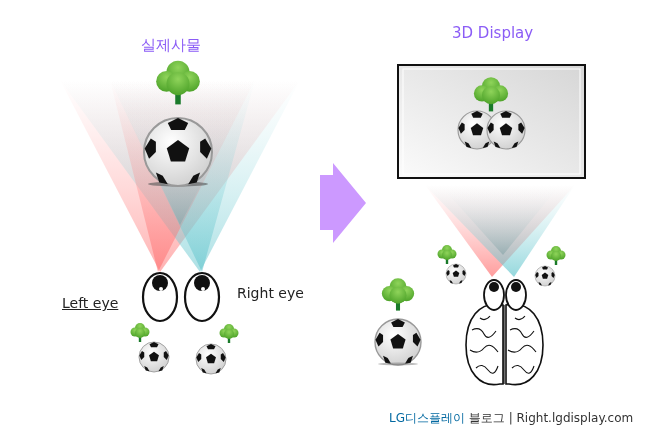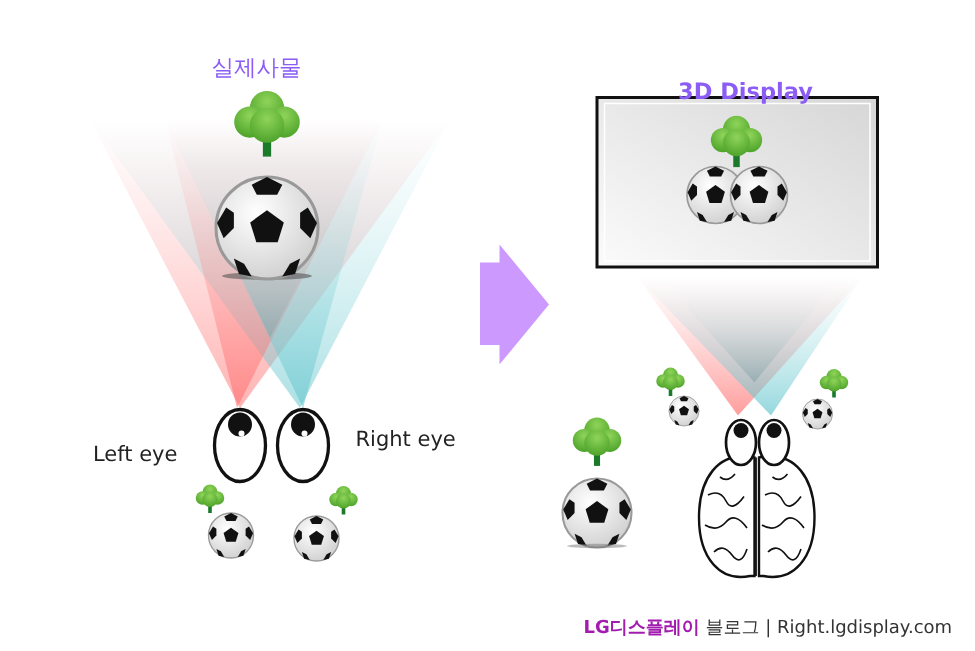--- a/index.html
+++ b/index.html
@@ -1,21 +1,21 @@
 <!DOCTYPE html>
 <html><head>
 <meta charset="utf-8">
 <style>
   html, body { margin: 0; padding: 0; background: #ffffff; }
   body { width: 650px; height: 434px; position: relative; overflow: hidden; font-family: "DejaVu Sans", sans-serif; }
   .abs { position: absolute; }
   .title { font-size: 15px; color: #8b5cf6; white-space: nowrap; }
   .eye-label { font-size: 14px; color: #222; white-space: nowrap; }
   .footer { font-size: 12px; color: #333; white-space: nowrap; }
-  .footer b { font-weight: bold; color: #a21caf; }
+  .footer b { font-weight: normal; color: #0369a1; }
   svg { position: absolute; left: 0; top: 0; }
 </style>
 </head>
 <body>
 
 <svg width="650" height="434" viewBox="0 0 650 434">
   <defs>
     <linearGradient id="redBeam" x1="0" y1="1" x2="0" y2="0">
       <stop offset="0" stop-color="#ff6b6b" stop-opacity="0.95"></stop>
       <stop offset="1" stop-color="#ff9a9a" stop-opacity="0"></stop>
@@ -160,22 +160,22 @@
     <path d="M472,330 q8,-4 12,4 t12,-3 M470,350 q8,5 14,-2 t14,4 M476,368 q6,-6 12,2 t10,-4 M480,318 q5,4 10,-2" stroke="#111" stroke-width="1.1" fill="none"></path>
     <path d="M510,330 q8,-4 12,4 t12,-3 M508,350 q8,5 14,-2 t14,4 M512,368 q6,-6 12,2 t10,-4 M515,318 q5,4 10,-2" stroke="#111" stroke-width="1.1" fill="none"></path>
     <ellipse cx="494" cy="295" rx="10" ry="15" fill="#fff" stroke="#111" stroke-width="1.8"></ellipse>
     <circle cx="494" cy="287" r="5" fill="#111"></circle>
     <ellipse cx="516" cy="295" rx="10" ry="15" fill="#fff" stroke="#111" stroke-width="1.8"></ellipse>
     <circle cx="516" cy="287" r="5" fill="#111"></circle>
   </g>
 </svg>
 
 <div class="abs title" style="left:141px; top:36px;">실제사물</div>
-<div class="abs title" style="left:452px; top:52px;font-weight:bold;">3D Display</div>
-<div class="abs eye-label" style="left:62px; top:295px;">Left eye</div>
+<div class="abs title" style="left:452px; top:24px;">3D Display</div>
+<div class="abs eye-label" style="left:62px; top:295px;text-decoration:underline;">Left eye</div>
 <div class="abs eye-label" style="left:237px; top:285px;">Right eye</div>
 
 <div class="abs footer" style="left:389px; top:410px;">
   <b>LG디스플레이</b>
   <span>블로그</span>
   <span>|</span>
   <span>Right.lgdisplay.com</span>
 </div>
 
 </body></html>

